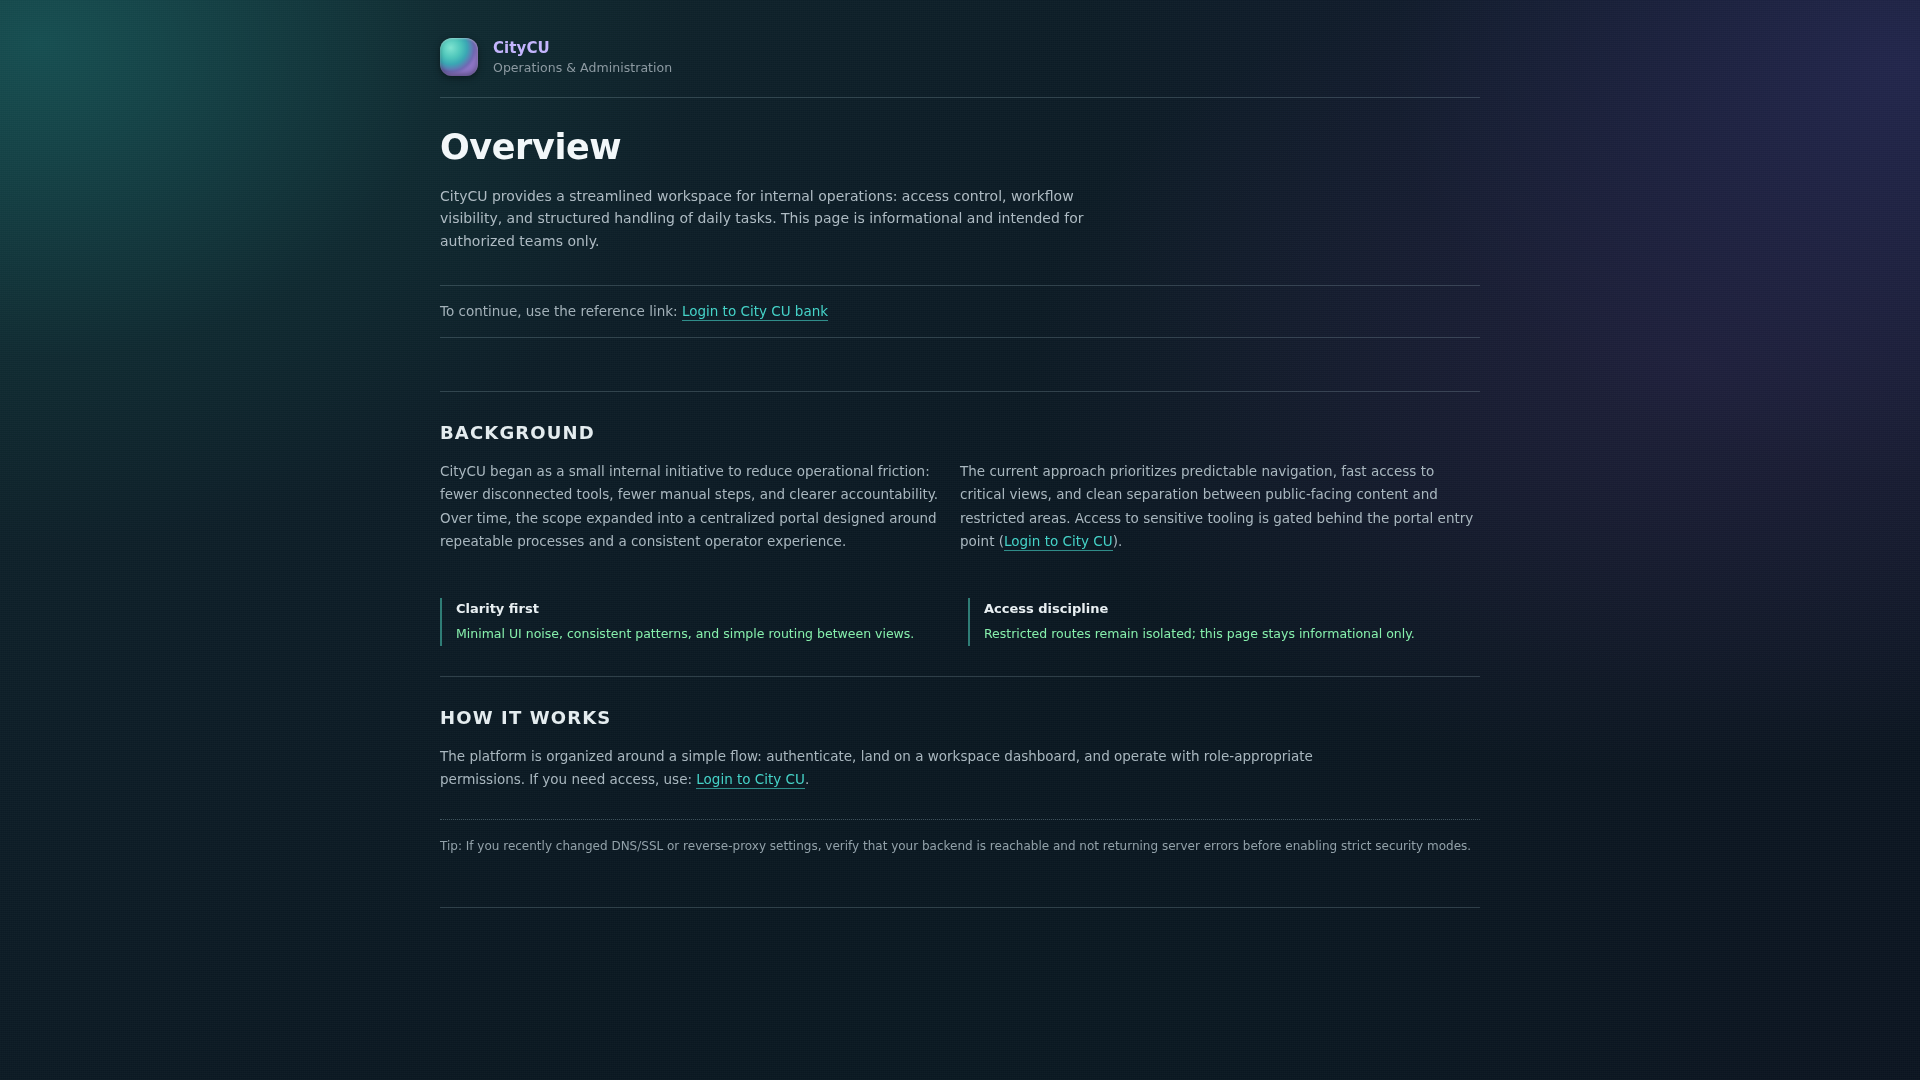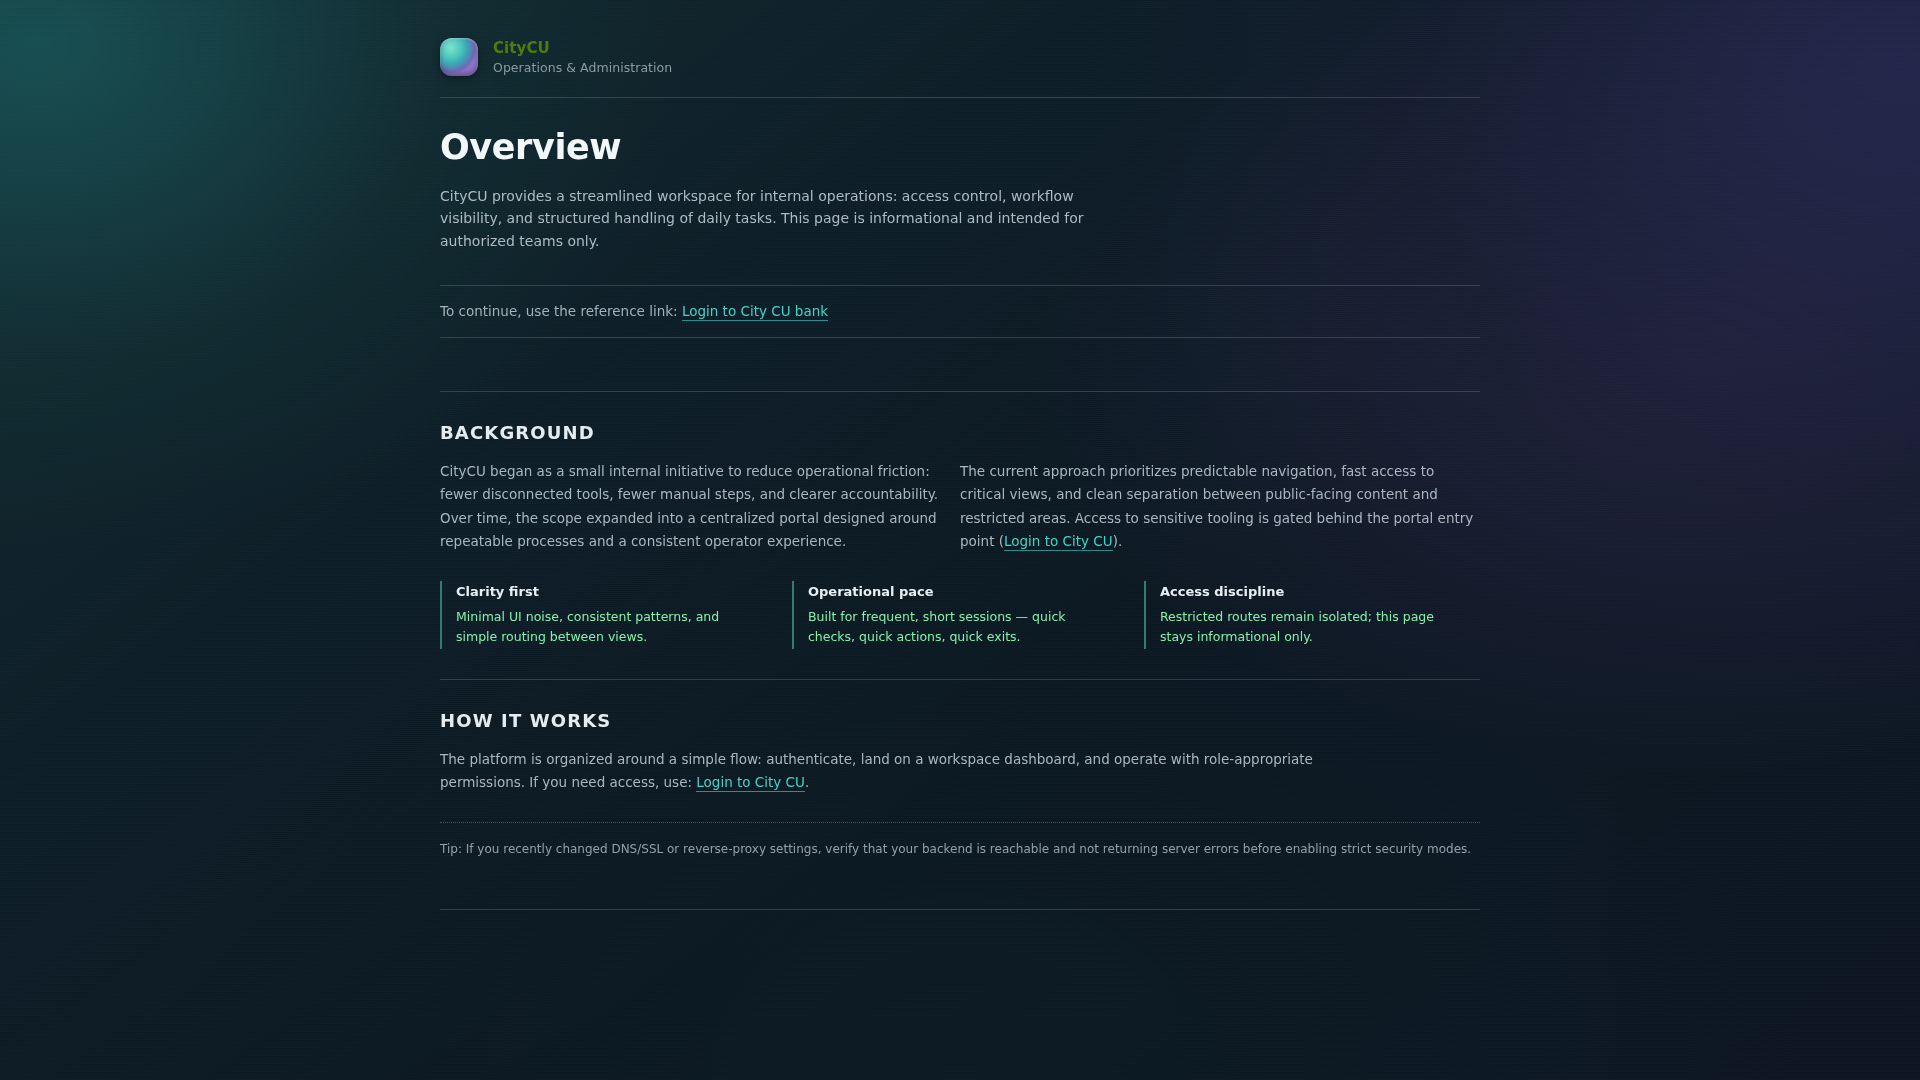--- a/index.html
+++ b/index.html
@@ -61,21 +61,21 @@
       radial-gradient(70% 70% at 28% 26%, #7fe3d0 0%, #4ec6bb 38%, #3aa7b4 62%, #6f6ab4 88%, #8c74c4 100%);
     box-shadow:
       inset 0 1px 2px rgba(255,255,255,0.38),
       inset 0 -2px 5px rgba(0,0,0,0.35),
       0 2px 7px rgba(0,0,0,0.4);
     flex:none;
   }
   .brand-text { display:flex; flex-direction:column; gap:3px; }
   .brand-name {
     font-size:15px; font-weight:bold;
-    color:#4d7c0f;
+    color:#c4b5fd;
     letter-spacing:0.1px;
   }
   .brand-sub {
     font-size:12.5px;
     color:#8d9aa2;
     letter-spacing:0.05px;
   }
 
   
   .rule {
@@ -138,21 +138,21 @@
     flex:1;
     font-size:13.5px;
     line-height:1.73;
     color:#a9b7bf;
   }
 
   
   .cards {
     display:flex;
     gap:16px;
-    margin-top:28px;
+    margin-top:45px;
     padding-bottom:30px;
   }
   .card {
     flex:1;
     padding:3px 26px 2px 14px;
     border-left:2px solid #2f7d76;
   }
   .card-title {
     font-size:13px;
     font-weight:bold;
@@ -229,24 +229,20 @@
           <span>The current approach prioritizes predictable navigation, fast access to critical views, and clean separation between public-facing content and restricted areas. Access to sensitive tooling is gated behind the portal entry point (</span><a class="link" href="#">Login to City CU</a><span>).</span>
         </p>
       </div>
 
       <div class="cards">
         <div class="card">
           <div class="card-title">Clarity first</div>
           <div class="card-body">Minimal UI noise, consistent patterns, and simple routing between views.</div>
         </div>
         <div class="card">
-          <div class="card-title">Operational pace</div>
-          <div class="card-body">Built for frequent, short sessions — quick checks, quick actions, quick exits.</div>
-        </div>
-        <div class="card">
           <div class="card-title">Access discipline</div>
           <div class="card-body">Restricted routes remain isolated; this page stays informational only.</div>
         </div>
       </div>
     </div>
     <div class="rule"></div>
 
     <div class="section">
       <div class="section-title">HOW IT WORKS</div>
       <p class="howtext">

